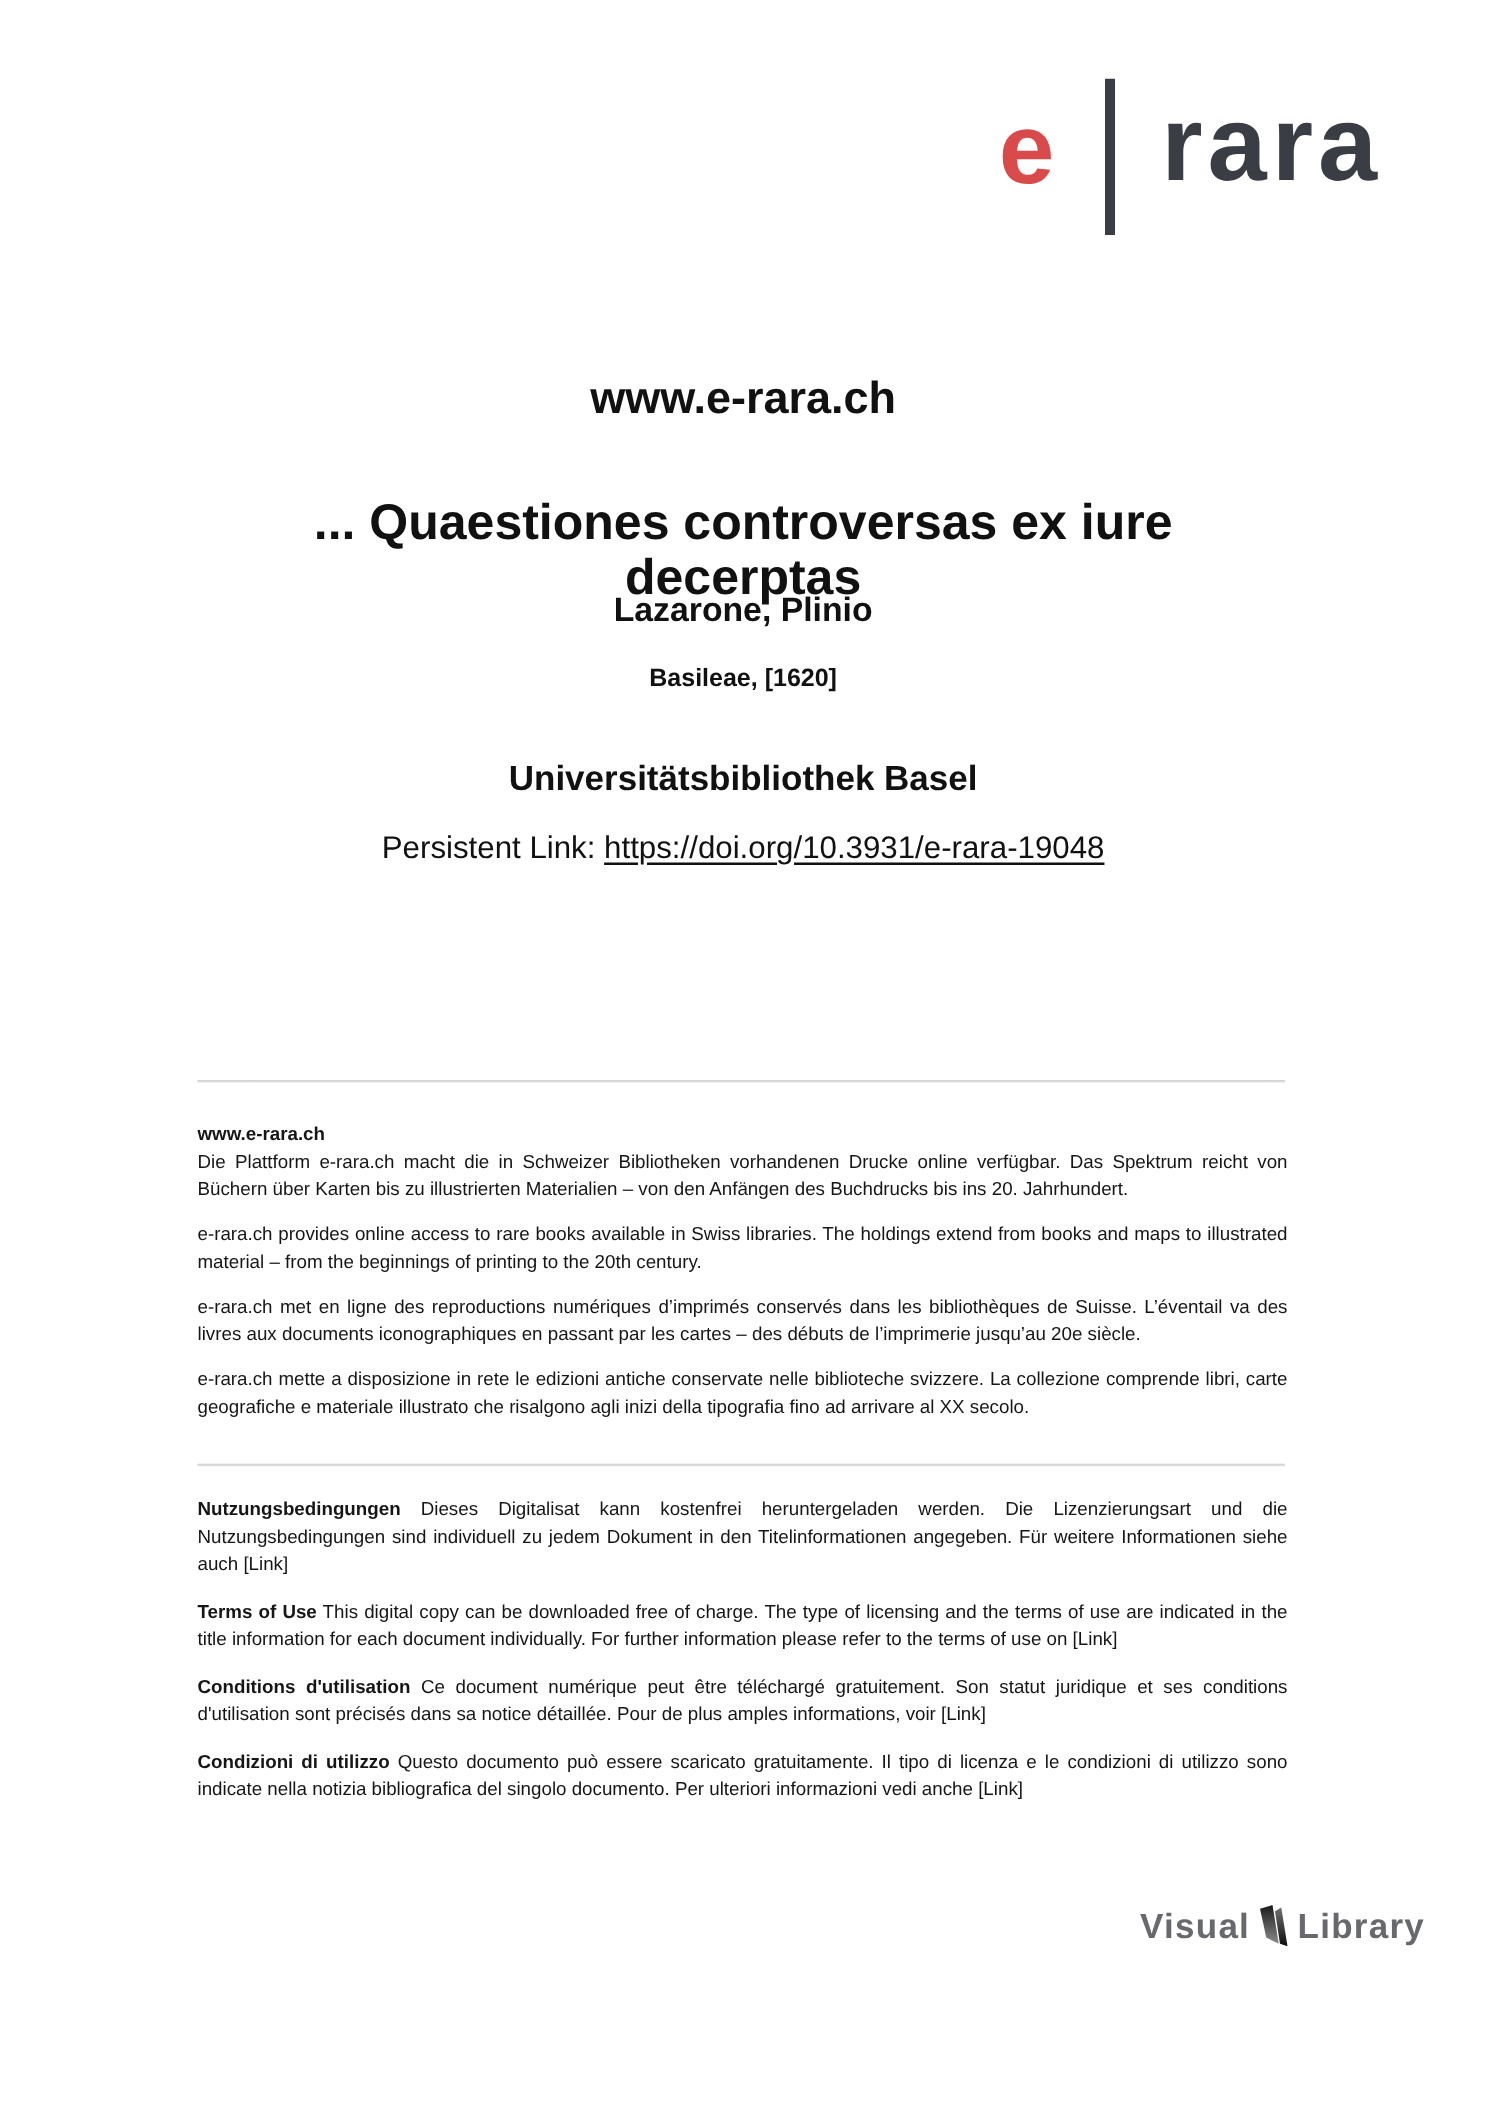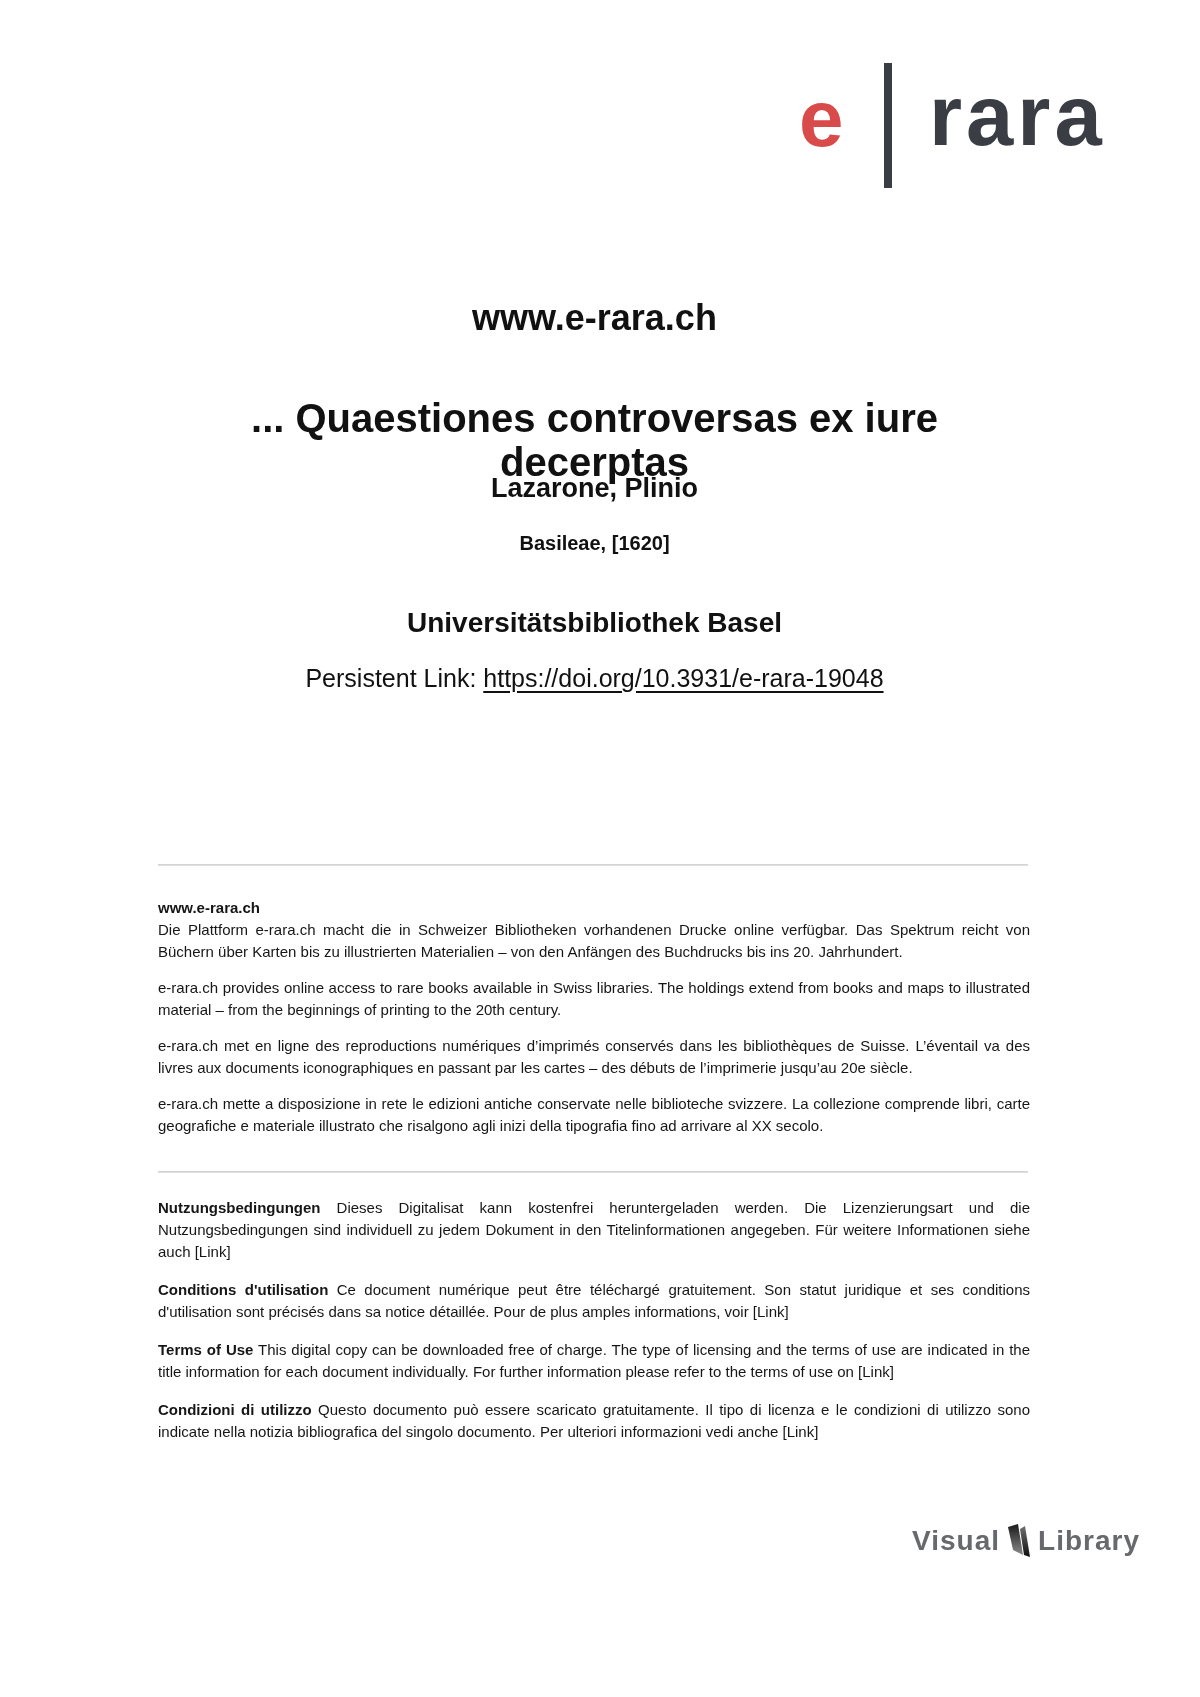--- a/index.html
+++ b/index.html
@@ -100,22 +100,22 @@
     <p>Die Plattform e-rara.ch macht die in Schweizer Bibliotheken vorhandenen Drucke online verfügbar. Das Spektrum reicht von Büchern über Karten bis zu illustrierten Materialien – von den Anfängen des Buchdrucks bis ins 20. Jahrhundert.</p>
     <p class="para">e-rara.ch provides online access to rare books available in Swiss libraries. The holdings extend from books and maps to illustrated material – from the beginnings of printing to the 20th century.</p>
     <p class="para">e-rara.ch met en ligne des reproductions numériques d’imprimés conservés dans les bibliothèques de Suisse. L’éventail va des livres aux documents iconographiques en passant par les cartes – des débuts de l’imprimerie jusqu’au 20e siècle.</p>
     <p class="para">e-rara.ch mette a disposizione in rete le edizioni antiche conservate nelle biblioteche svizzere. La collezione comprende libri, carte geografiche e materiale illustrato che risalgono agli inizi della tipografia fino ad arrivare al XX secolo.</p>
   </div>
 
   <div class="rule rule-2"></div>
 
   <div class="text-col sec-terms">
     <p class="notice"><b>Nutzungsbedingungen</b><span> Dieses Digitalisat kann kostenfrei heruntergeladen werden. Die Lizenzierungsart und die Nutzungsbedingungen sind individuell zu jedem Dokument in den Titelinformationen angegeben. Für weitere Informationen siehe auch </span><span class="inline-link">[Link]</span></p>
+    <p class="notice"><b>Terms of Use</b><span> This digital copy can be downloaded free of charge. The type of licensing and the terms of use are indicated in the title information for each document individually. For further information please refer to the terms of use on </span><span class="inline-link">[Link]</span></p>
     <p class="notice"><b>Conditions d'utilisation</b><span> Ce document numérique peut être téléchargé gratuitement. Son statut juridique et ses conditions d'utilisation sont précisés dans sa notice détaillée. Pour de plus amples informations, voir </span><span class="inline-link">[Link]</span></p>
-    <p class="notice"><b>Terms of Use</b><span> This digital copy can be downloaded free of charge. The type of licensing and the terms of use are indicated in the title information for each document individually. For further information please refer to the terms of use on </span><span class="inline-link">[Link]</span></p>
     <p class="notice"><b>Condizioni di utilizzo</b><span> Questo documento può essere scaricato gratuitamente. Il tipo di licenza e le condizioni di utilizzo sono indicate nella notizia bibliografica del singolo documento. Per ulteriori informazioni vedi anche </span><span class="inline-link">[Link]</span></p>
   </div>
 
   <div class="vl-logo">
     <span>Visual</span>
     <svg class="vl-mark" width="26" height="34" viewBox="0 0 26 34">
       <defs>
         <linearGradient id="vlg" x1="0" y1="0" x2="0" y2="1">
           <stop offset="0" stop-color="#1a1a1a"></stop>
           <stop offset="1" stop-color="#8a8a8a"></stop>

